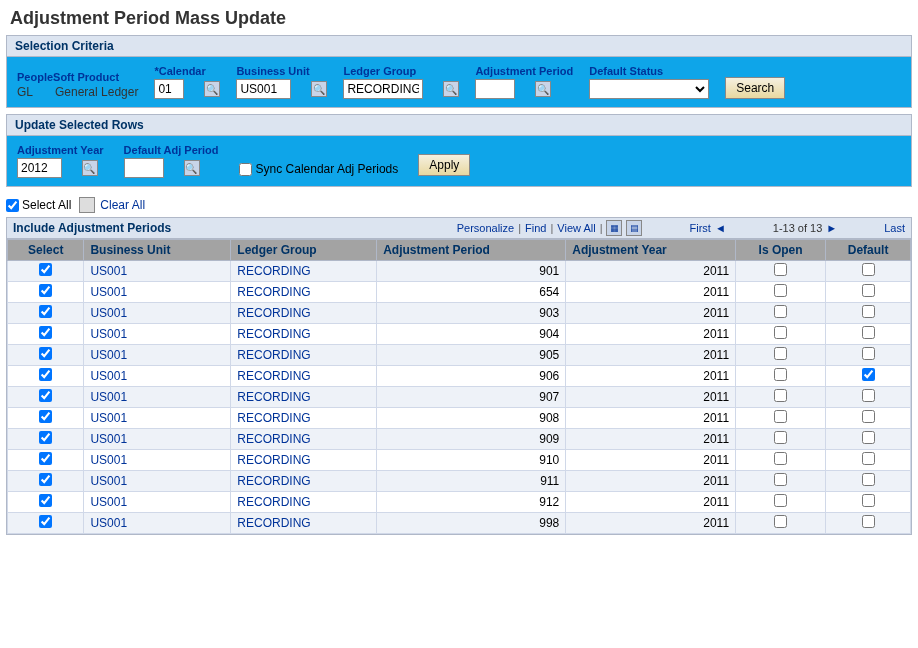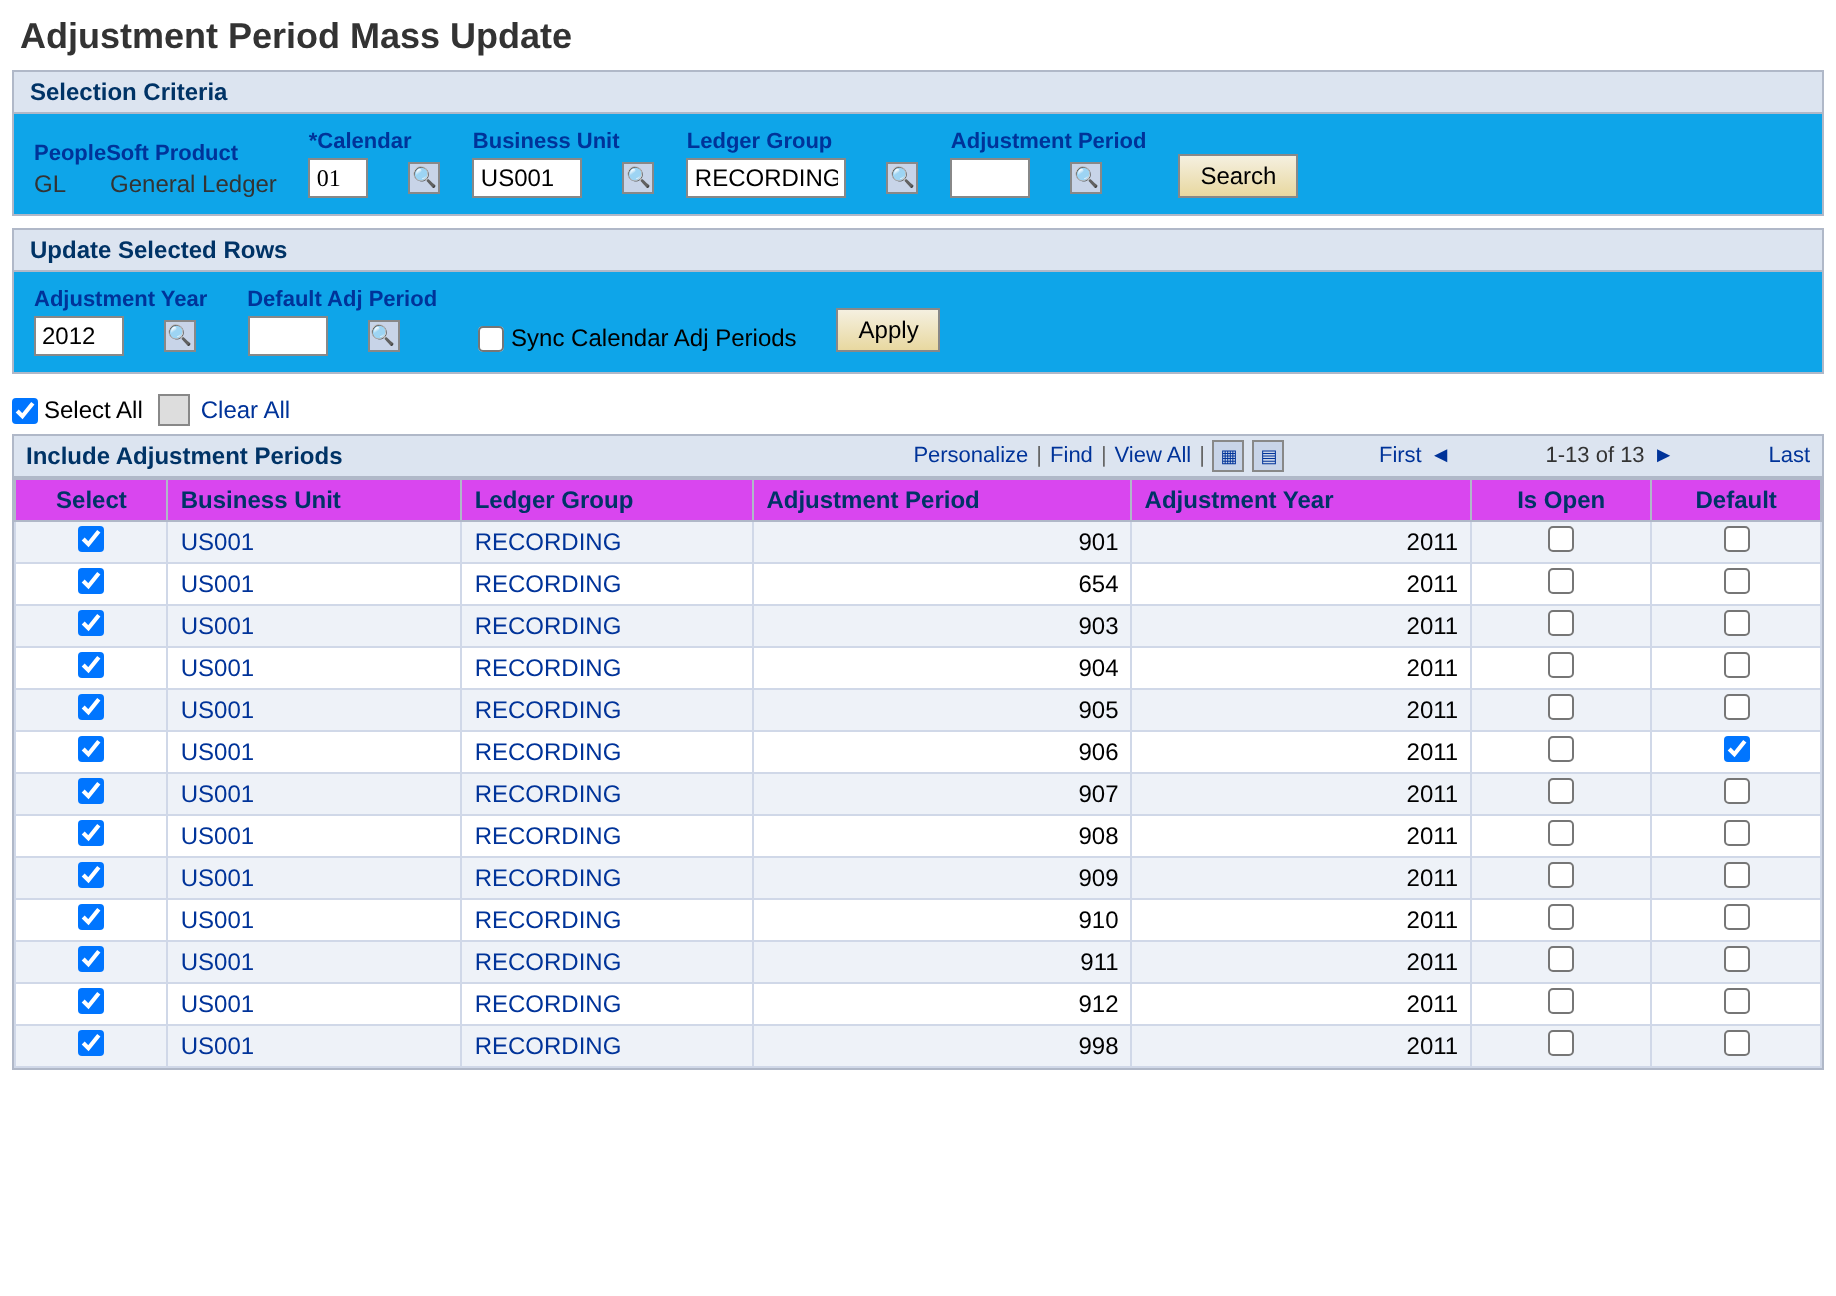--- a/index.html
+++ b/index.html
@@ -69,21 +69,21 @@
     .table-nav { display: flex; align-items: center; gap: 4px; color: #003399; }
     .table-nav a { color: #003399; text-decoration: none; font-size: 11px; }
     .nav-separator { color: #666; }
     
     table.data-table {
       width: 100%;
       border-collapse: collapse;
       font-size: 12px;
     }
     table.data-table th {
-      background: #d946ef;
+      background: #a3a3a3;
       border: 1px solid #b0b8c8;
       padding: 3px 6px;
       font-weight: bold;
       color: #003366;
       text-align: left;
       white-space: nowrap;
     }
     table.data-table th.center { text-align: center; }
     table.data-table td {
       border: 1px solid #d0d8e8;
@@ -123,21 +123,21 @@
         <div class="field-label">PeopleSoft Product</div>
         <div class="field-value">
           <span class="gl-prefix">GL</span>
           <span class="field-text">General Ledger</span>
         </div>
       </div>
 
       <div class="field-group">
         <div class="field-label">*Calendar</div>
         <div class="field-value">
-          <input type="text" style="width: 30px; font-family: Liberation Serif, serif;" value="01">
+          <input type="text" style="width: 30px;" value="01">
           <span class="lookup-icon">🔍</span>
         </div>
       </div>
 
       <div class="field-group">
         <div class="field-label">Business Unit</div>
         <div class="field-value">
           <input type="text" style="width: 55px;" value="US001">
           <span class="lookup-icon">🔍</span>
         </div>
@@ -152,20 +152,28 @@
       </div>
 
       <div class="field-group">
         <div class="field-label">Adjustment Period</div>
         <div class="field-value">
           <input type="text" style="width: 40px;">
           <span class="lookup-icon">🔍</span>
         </div>
       </div>
 
+      <div class="field-group">
+        <div class="field-label">Default Status</div>
+        <div class="field-value">
+          <select style="width:120px;">
+            <option value=""></option>
+          </select>
+        </div>
+      </div>
 
       <div class="field-group" style="justify-content:flex-end;">
         <button class="btn-search">Search</button>
       </div>
 
     </div>
   </div>
 </div>
 
 <div class="section-box">

